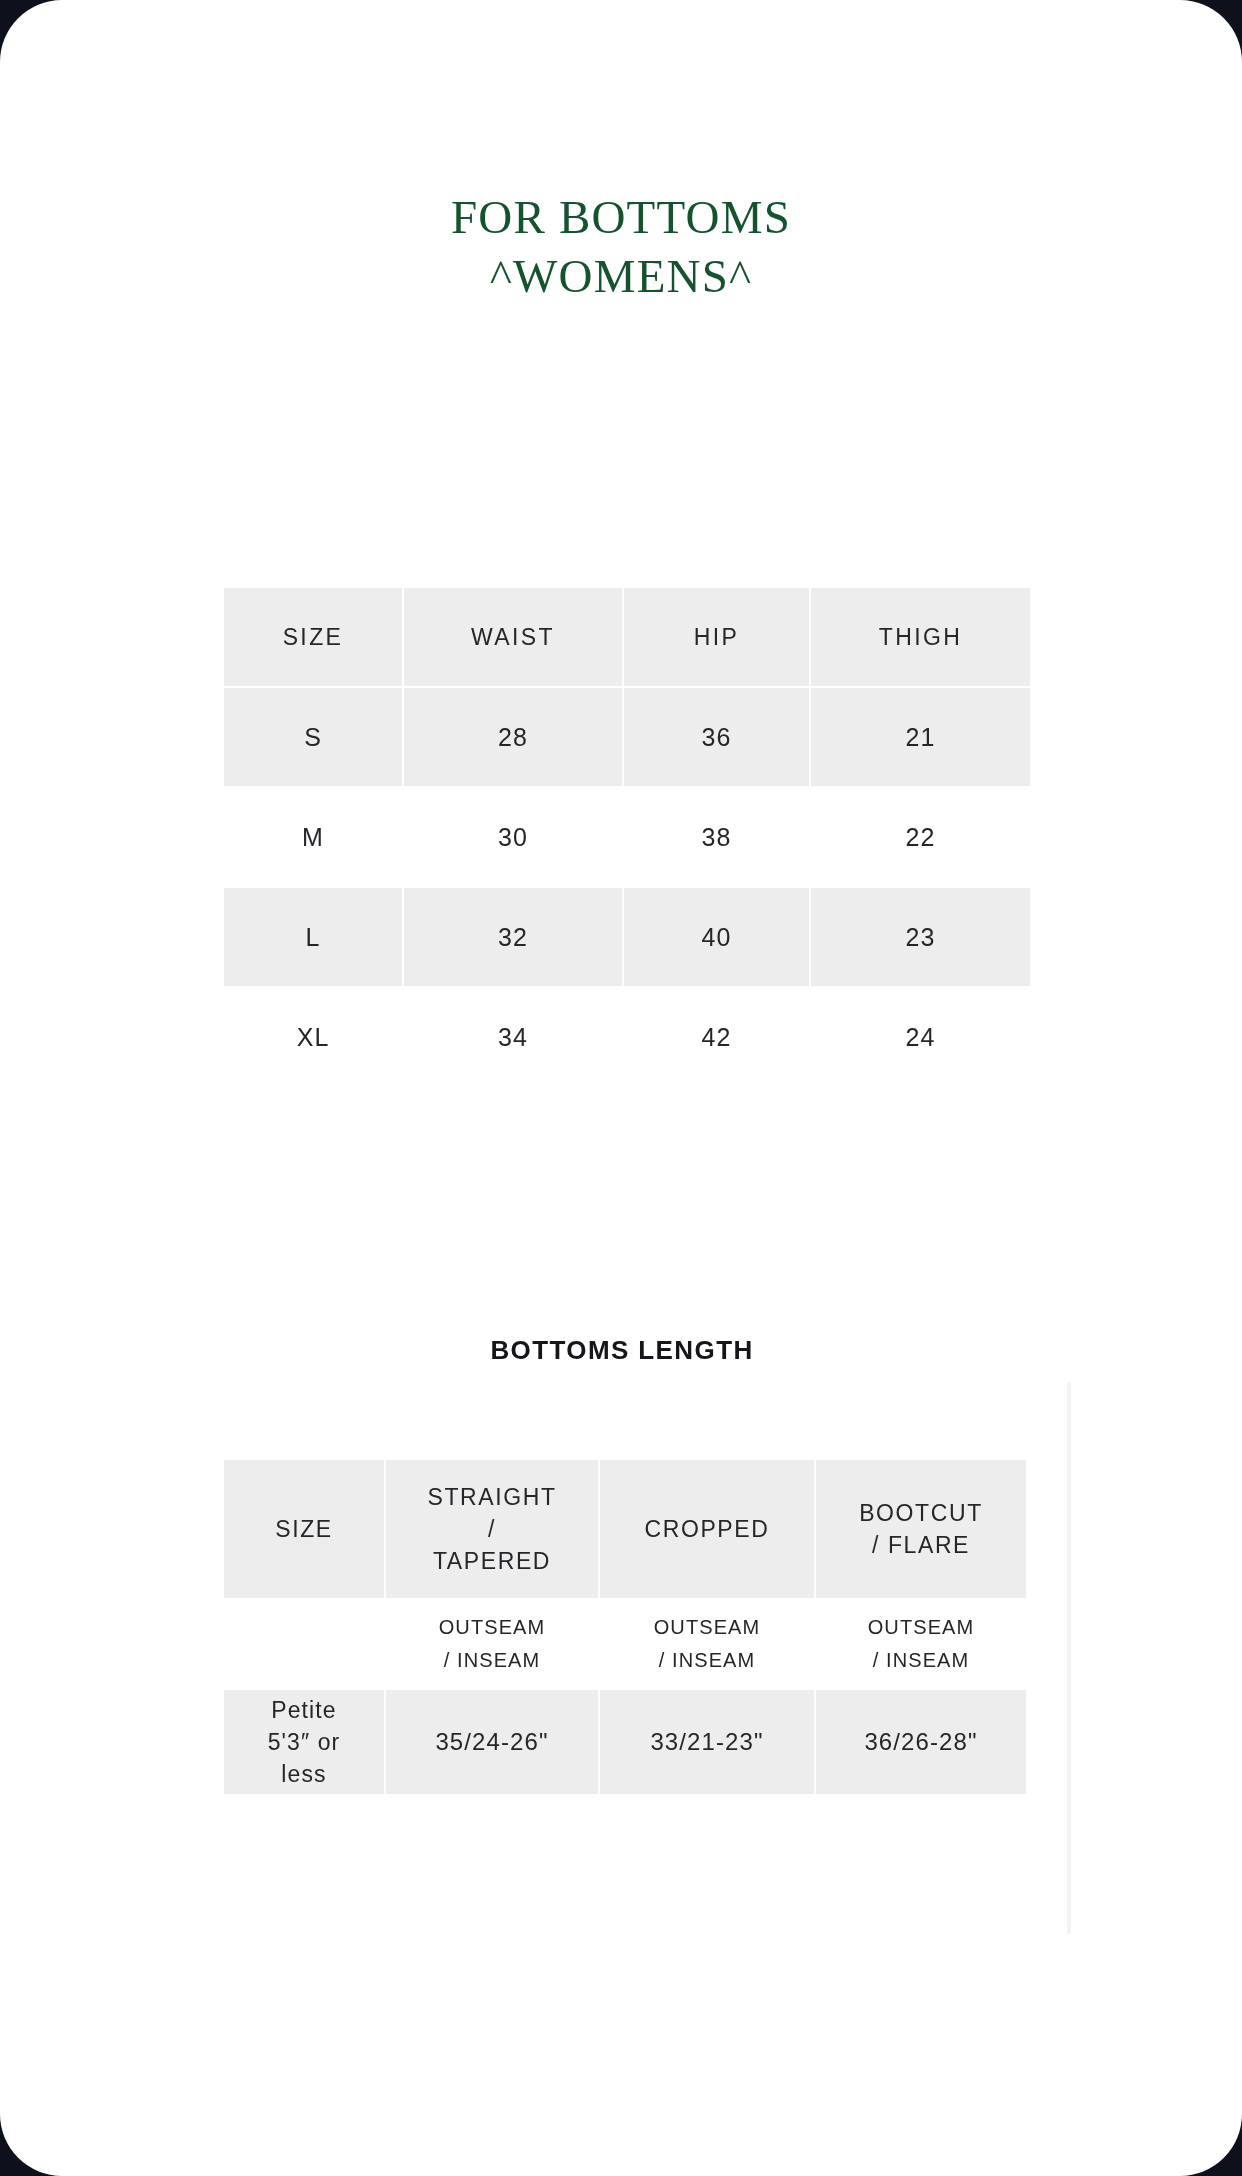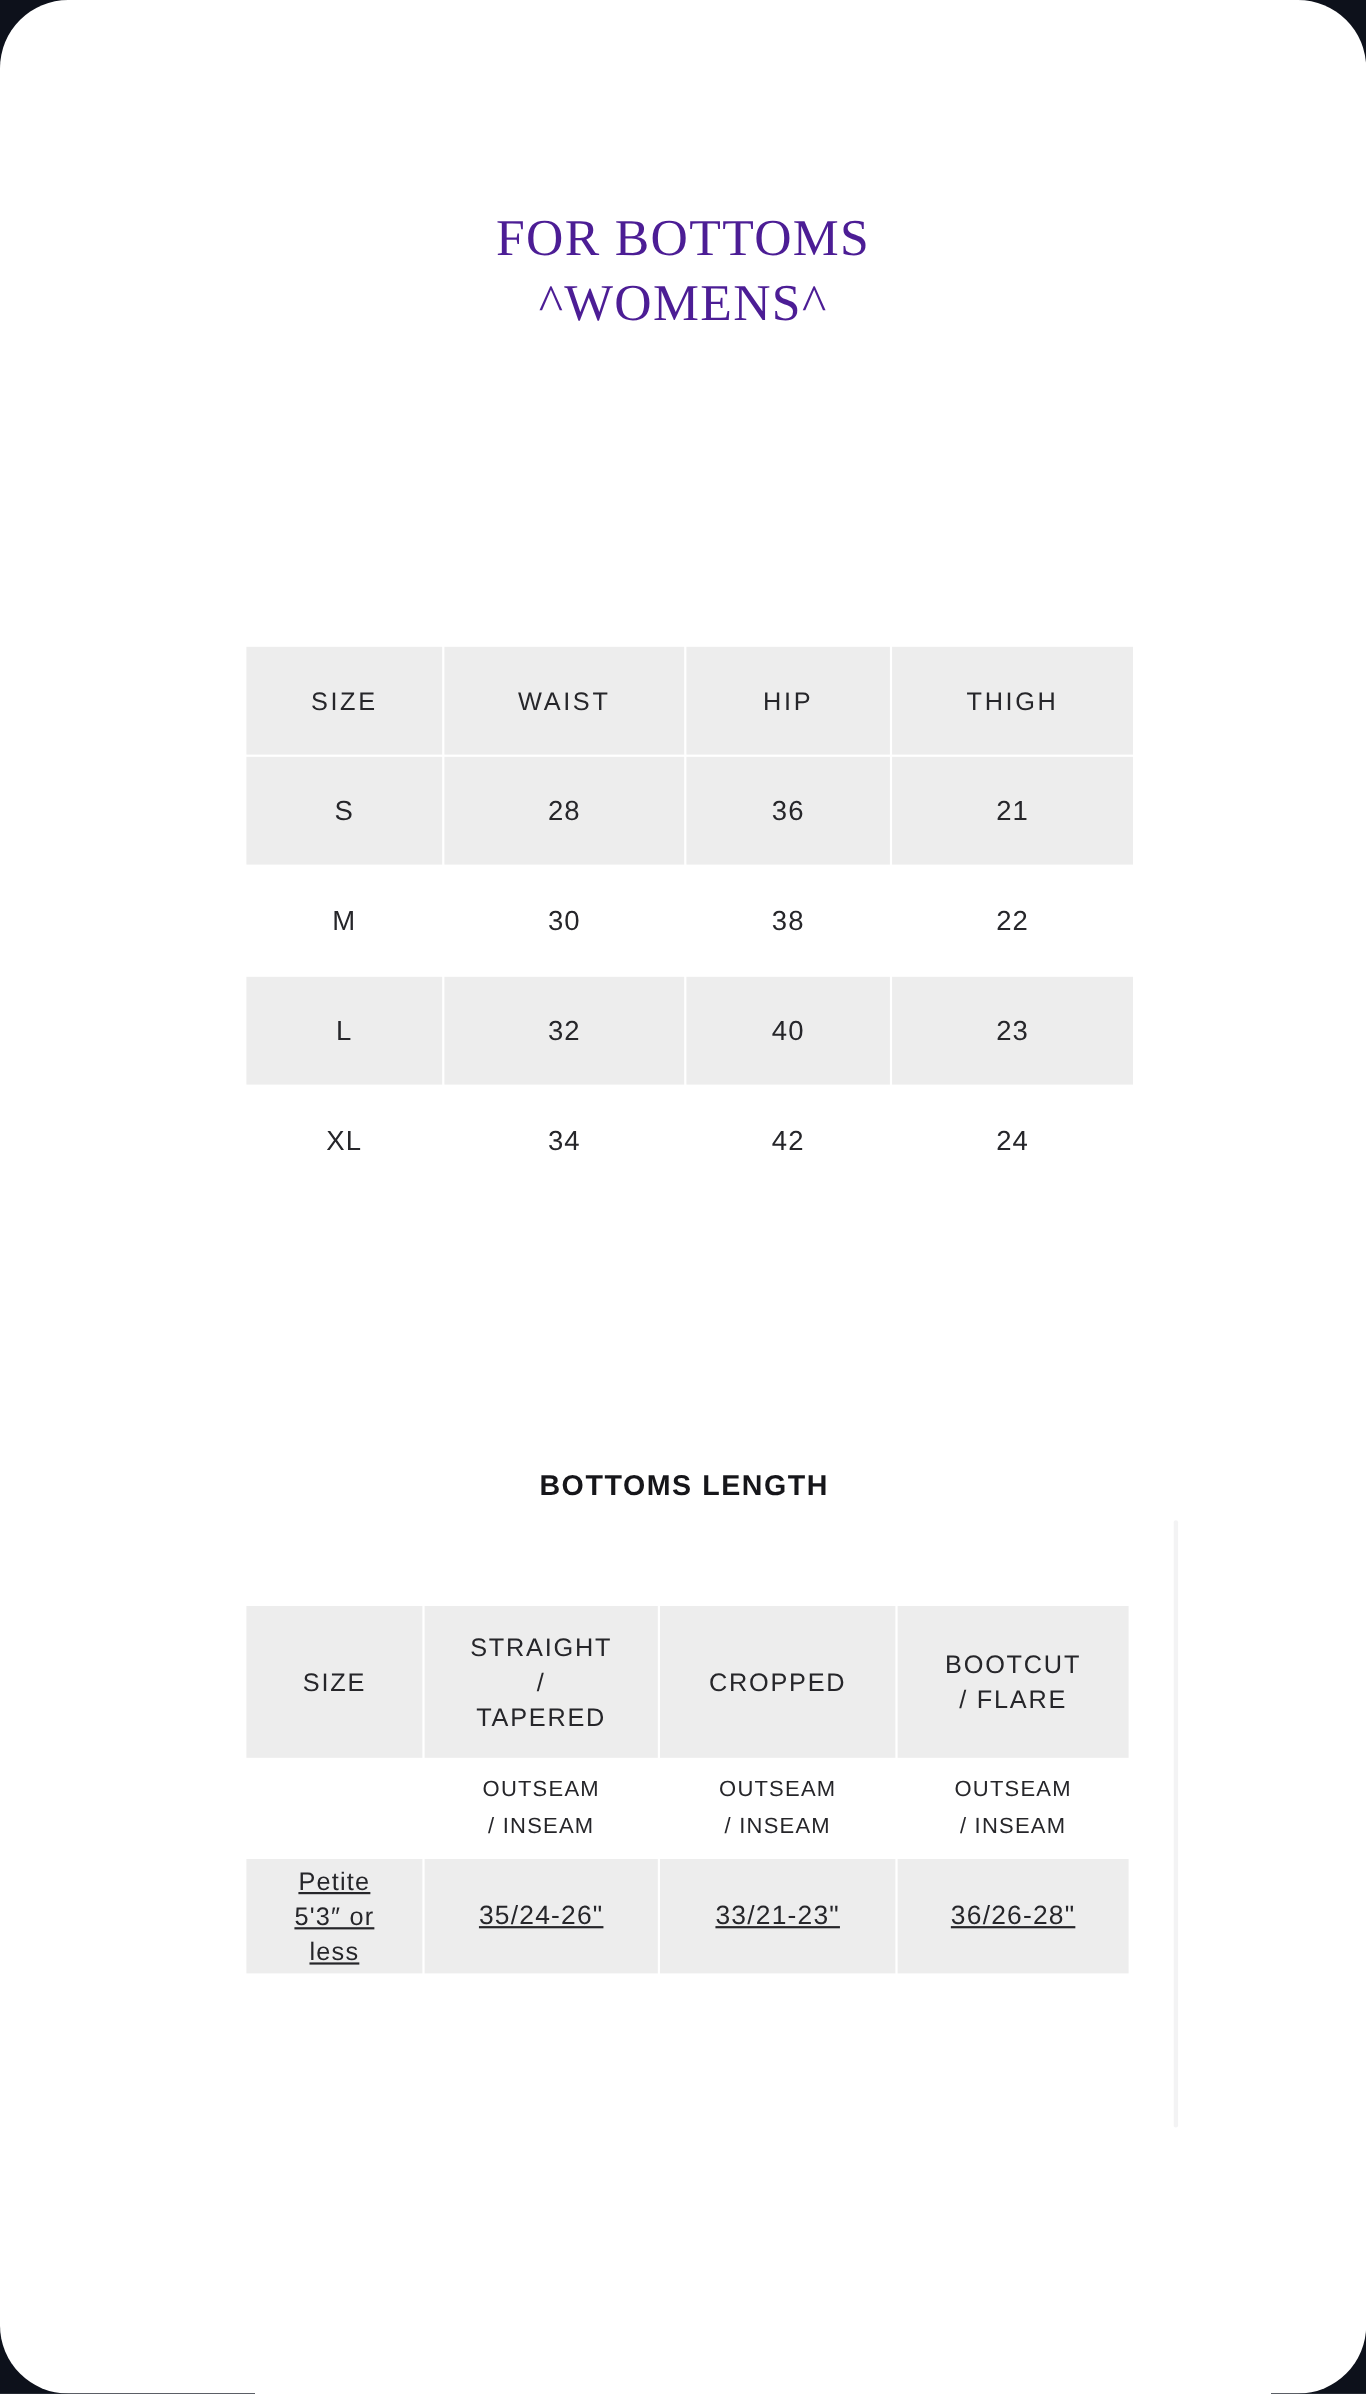--- a/index.html
+++ b/index.html
@@ -34,21 +34,21 @@
     top: 188px;
     left: 0;
     width: 1242px;
     text-align: center;
   }
   .title-line {
     font-family: "Liberation Serif", "DejaVu Serif", serif;
     font-size: 47px;
     line-height: 59px;
     letter-spacing: 1.2px;
-    color: #4c1d95;
+    color: #14532d;
     font-weight: 400;
     white-space: pre;
   }
 
   
   .sizing-table {
     position: absolute;
     border-collapse: separate;
     border-spacing: 2px 2px;
     table-layout: fixed;
@@ -122,21 +122,20 @@
     height: 88px;
     font-size: 20px;
     letter-spacing: 1.1px;
     line-height: 33px;
     padding: 4px 6px;
   }
   #lengths-table tr.row-petite td {
     height: 88px;
     font-size: 24px;
     line-height: 32px;
-    text-decoration: underline;
   }
   #lengths-table tr.row-petite td.petite-label {
     font-size: 23px;
     line-height: 32px;
   }
 
   
   #scrollbar-track {
     position: absolute;
     left: 1067px;

